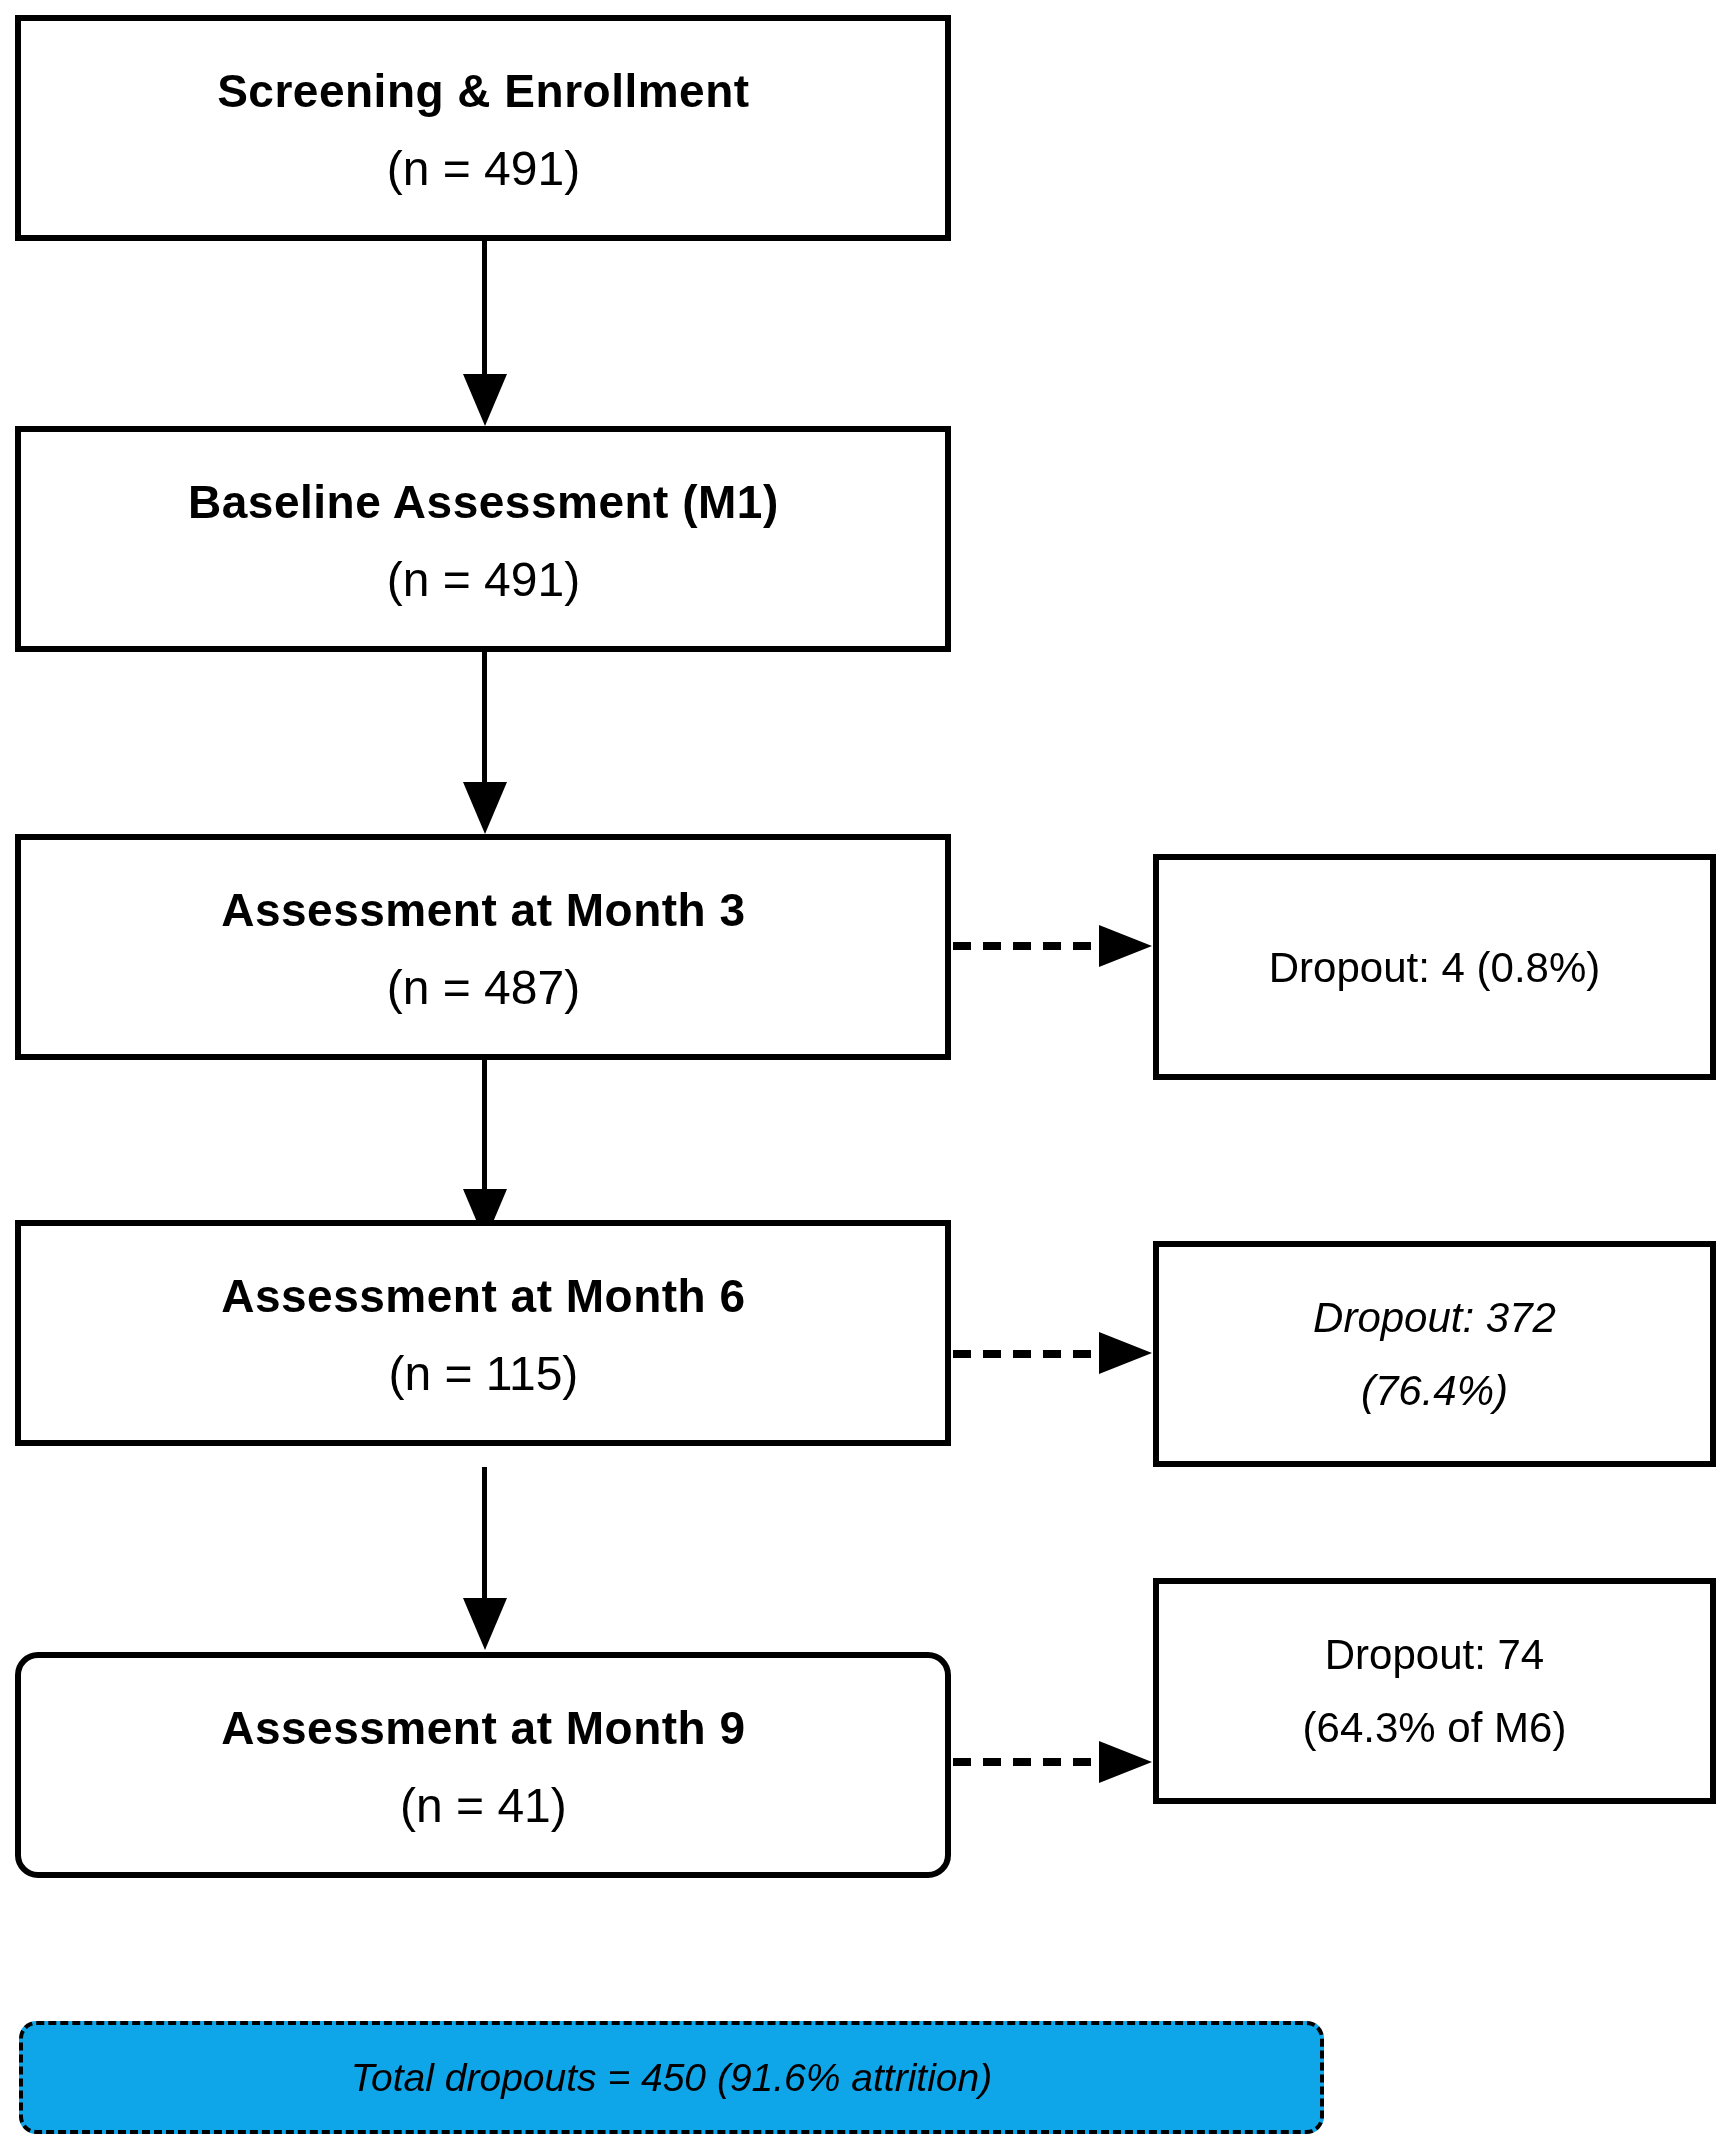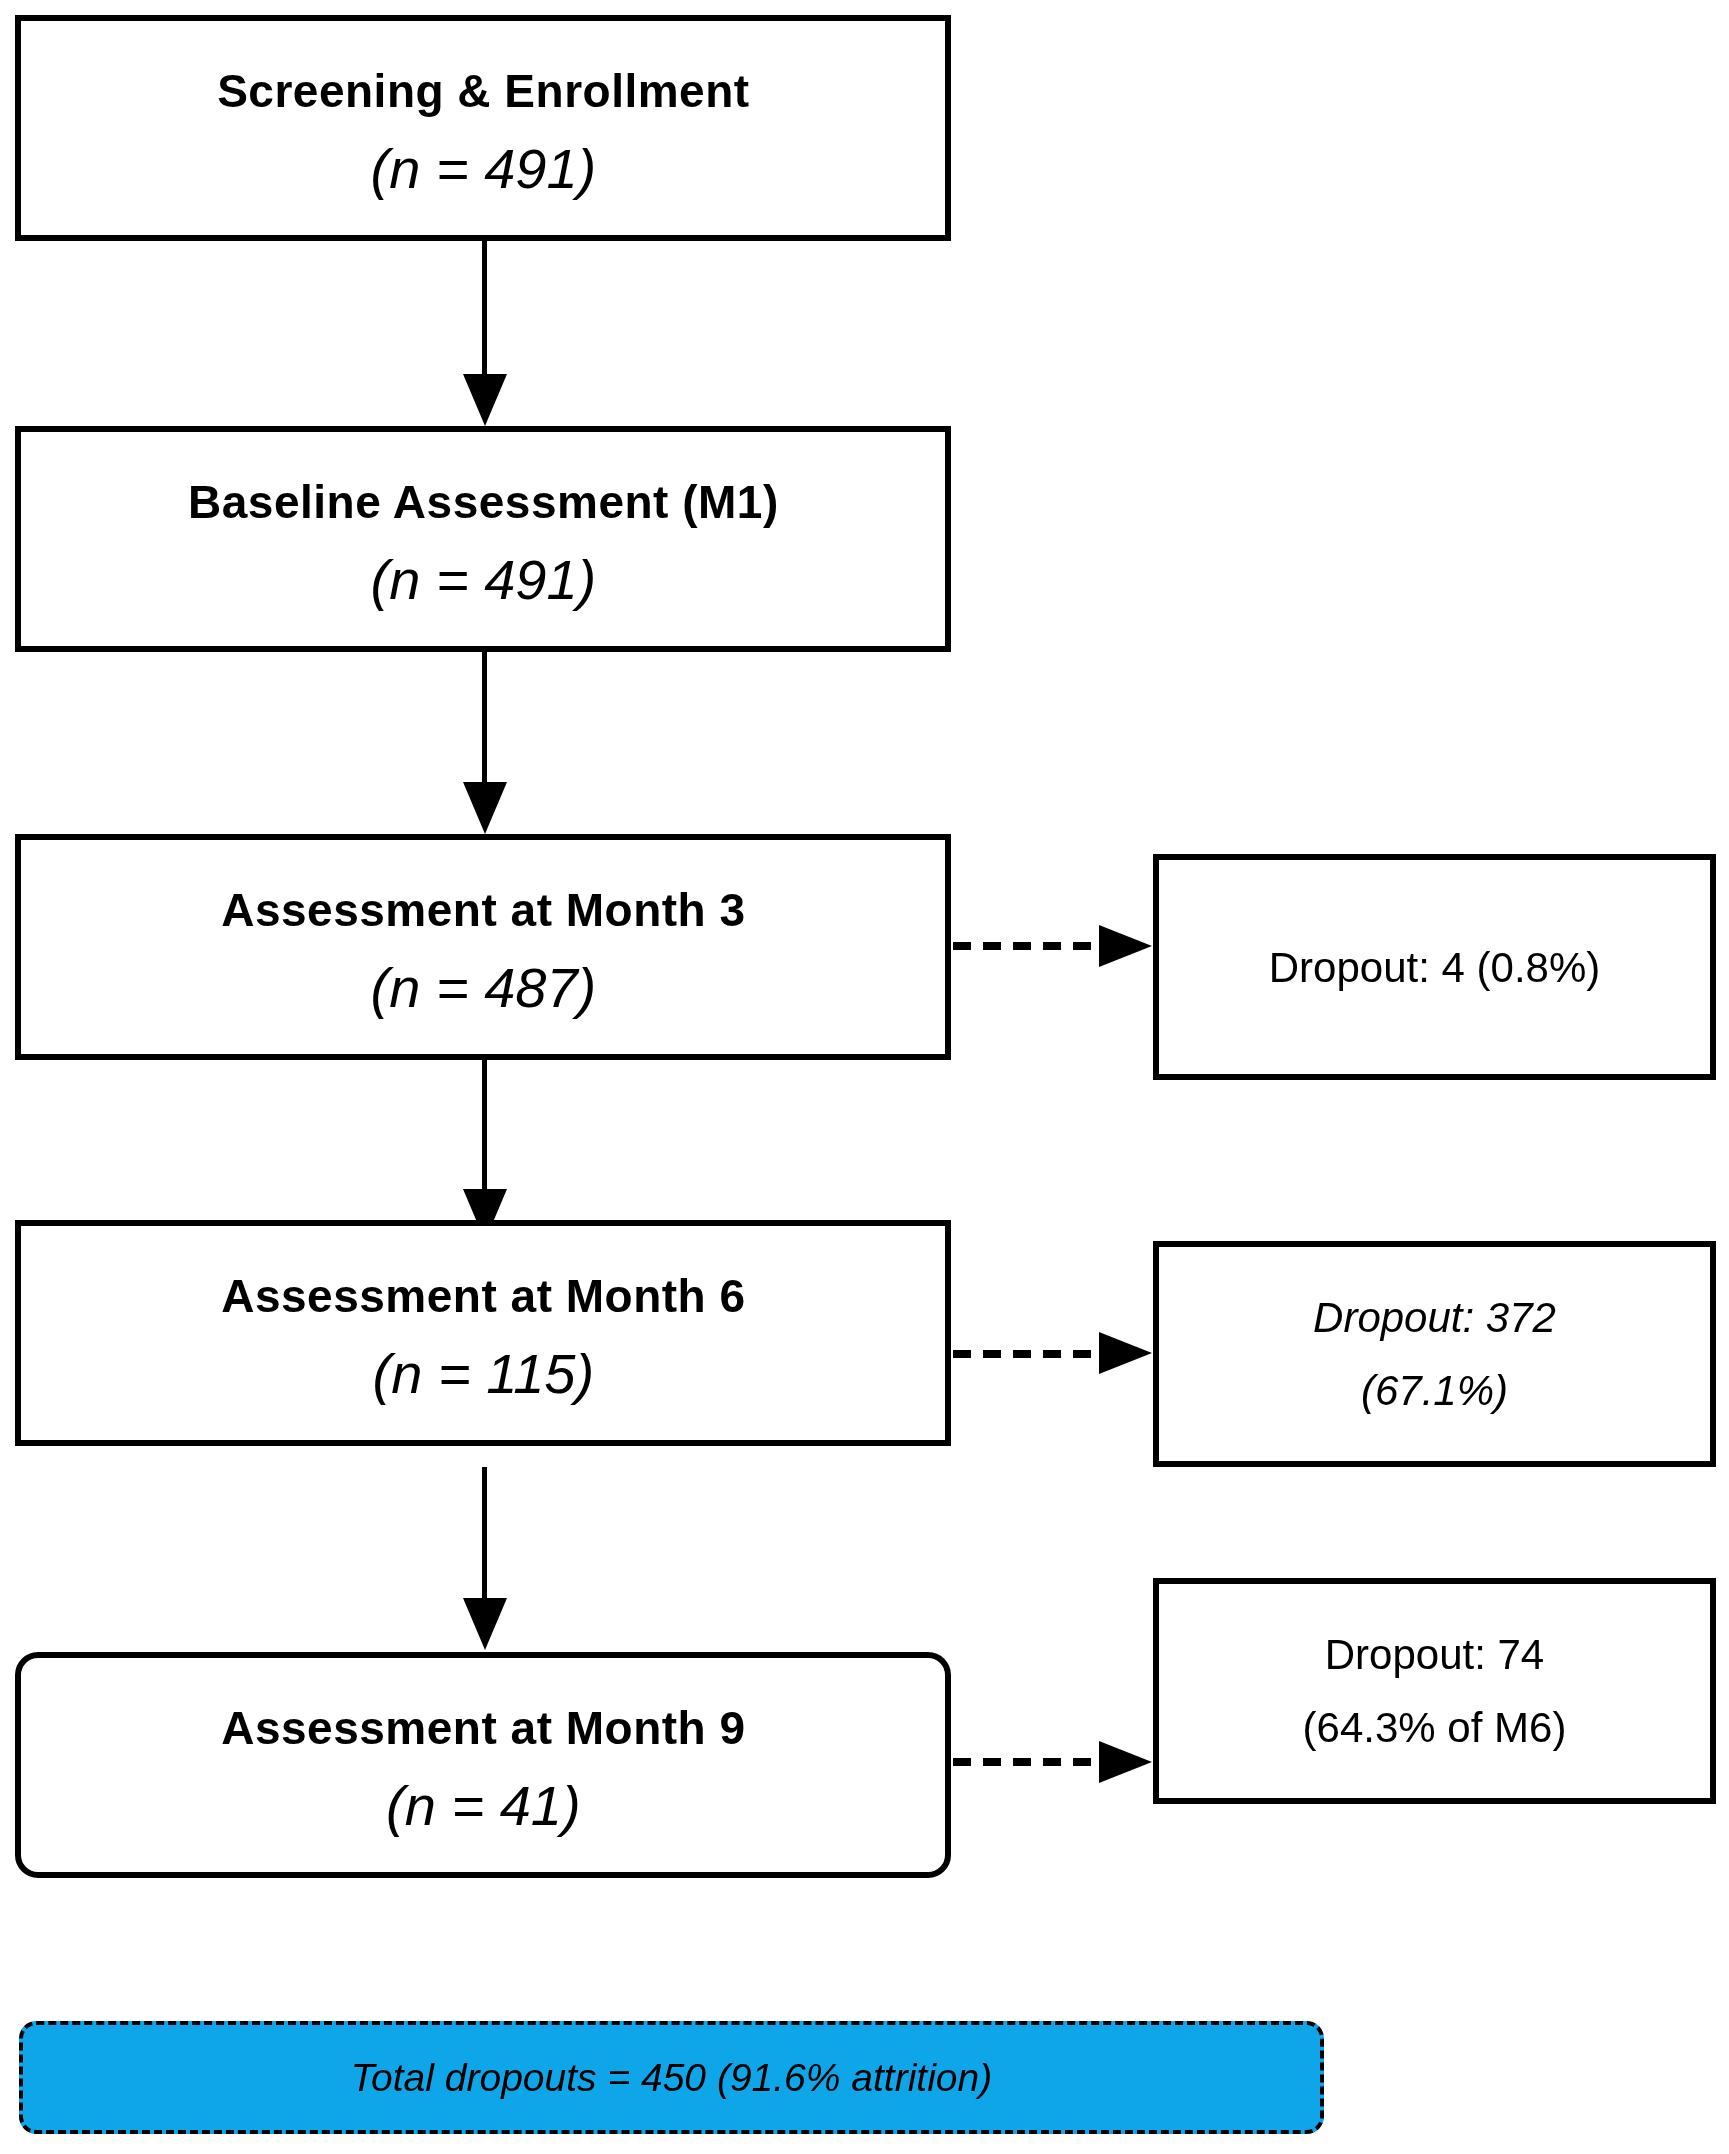--- a/index.html
+++ b/index.html
@@ -32,24 +32,23 @@
     justify-content: center;
     text-align: center;
   }
   .stage-title {
     font-size: 46px;
     font-weight: bold;
     line-height: 54px;
     letter-spacing: 0.5px;
   }
   .stage-sub {
-    font-size: 56px;
+    font-size: 48px;
     line-height: 48px;
     margin-top: 27px;
-    font-style: italic;
   }
   .stage.s1 { top: 15.4px; }
   .stage.s2 { top: 426px; }
   .stage.s3 { top: 834px; }
   .stage.s4 { top: 1220px; }
   .stage.s5 { top: 1652px; border-radius: 23px; }
 
   
   .dropout {
     position: absolute;
@@ -180,21 +179,21 @@
 
   <div class="stage s4">
     <div class="stage-title">Assessment at Month 6</div>
     <div class="stage-sub">(n = 115)</div>
   </div>
 
   <div class="h-dash h4"></div>
   <div class="h-head h4"></div>
   <div class="dropout d4">
     <div class="dropout-line">Dropout: 372</div>
-    <div class="dropout-line">(67.1%)</div>
+    <div class="dropout-line">(76.4%)</div>
   </div>
 
   <div class="v-line a4"></div>
   <div class="v-head a4"></div>
 
   <div class="stage s5">
     <div class="stage-title">Assessment at Month 9</div>
     <div class="stage-sub">(n = 41)</div>
   </div>
 

